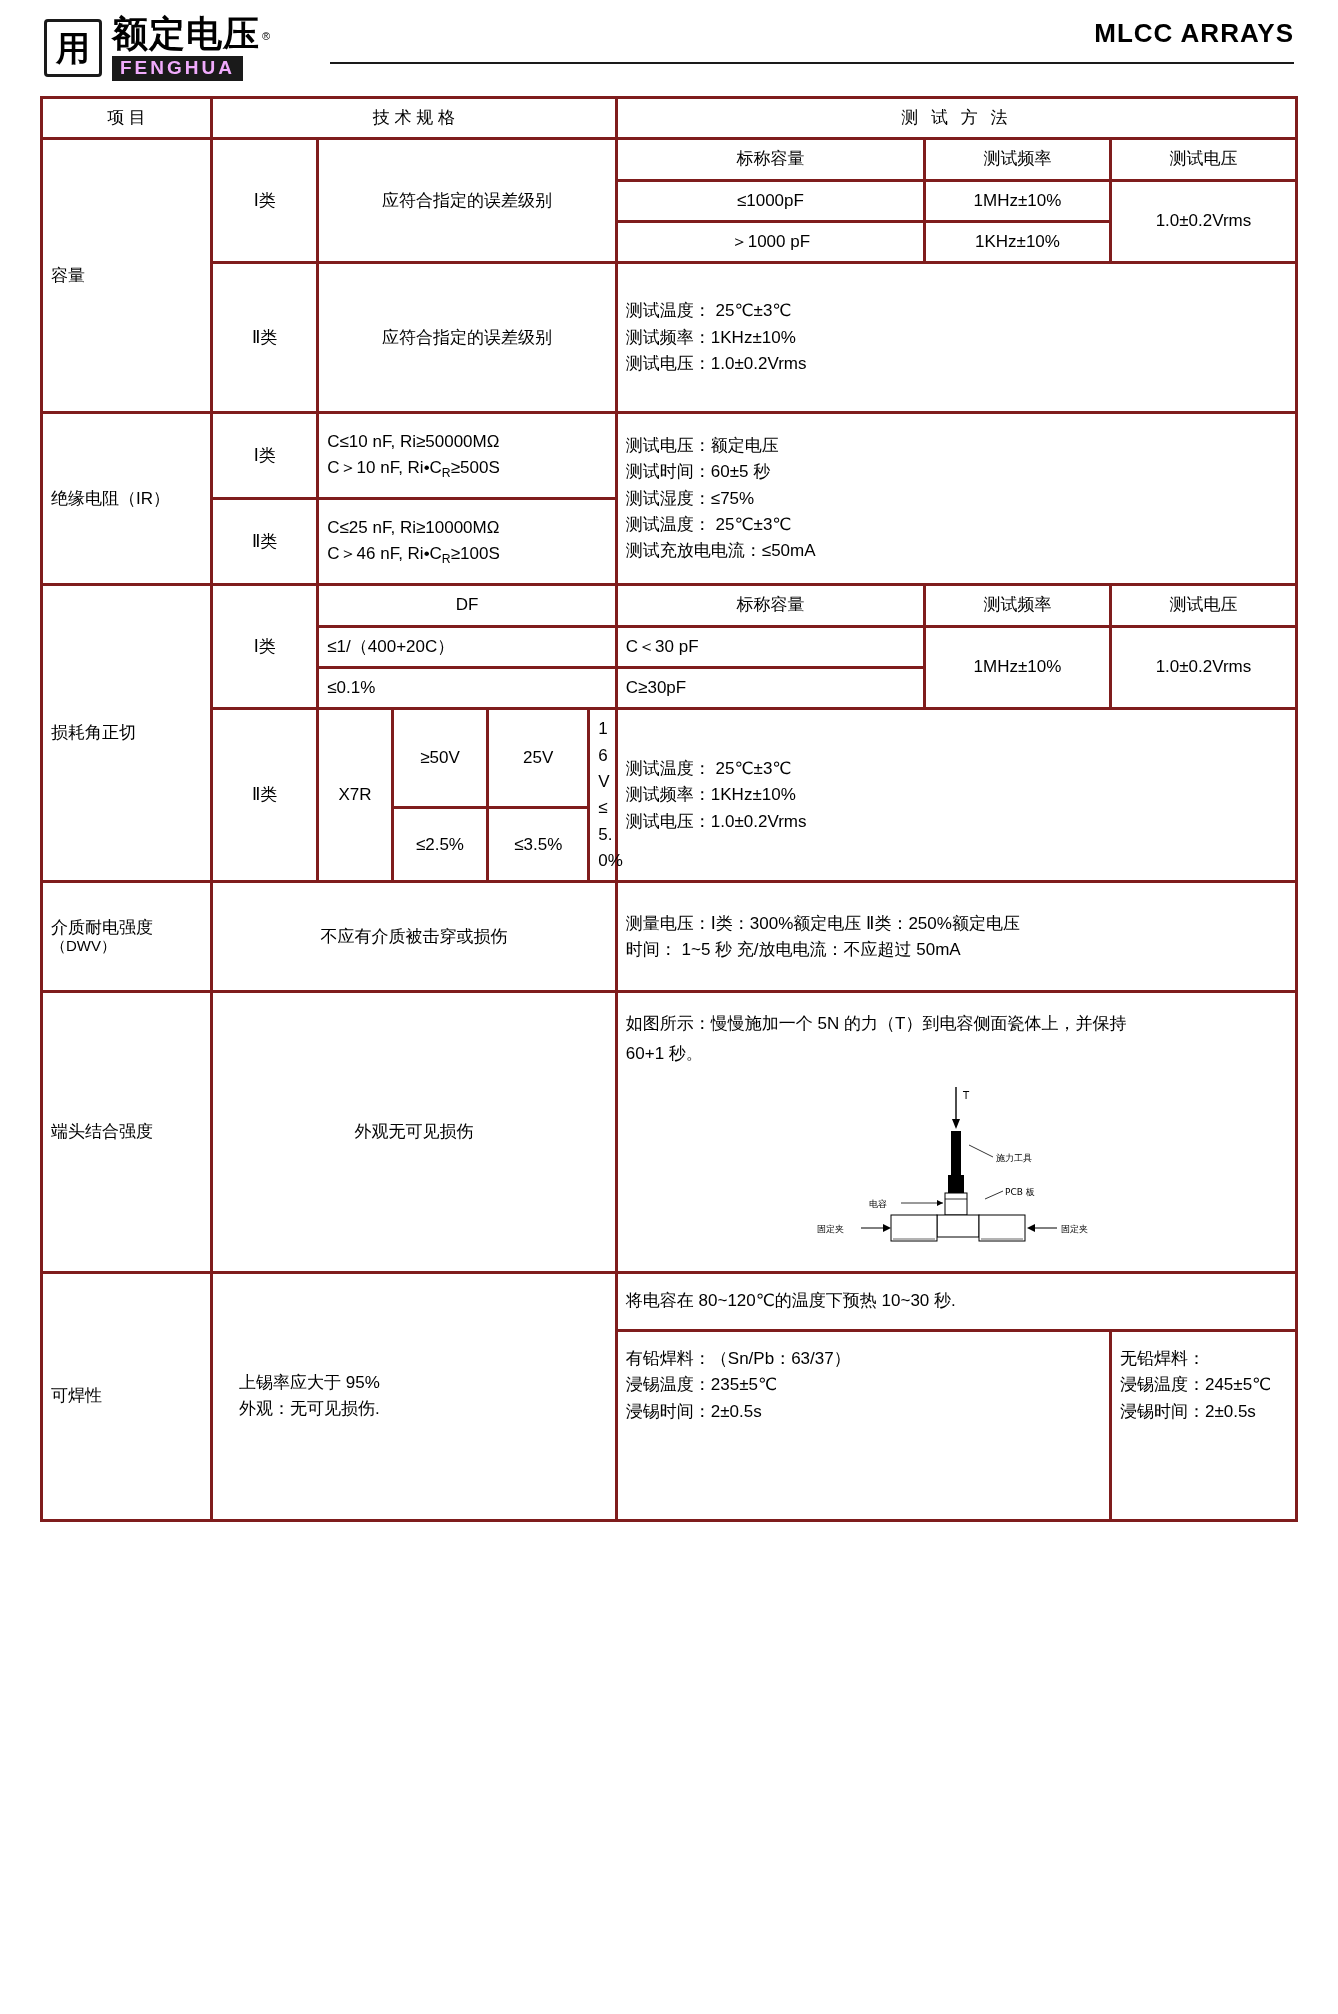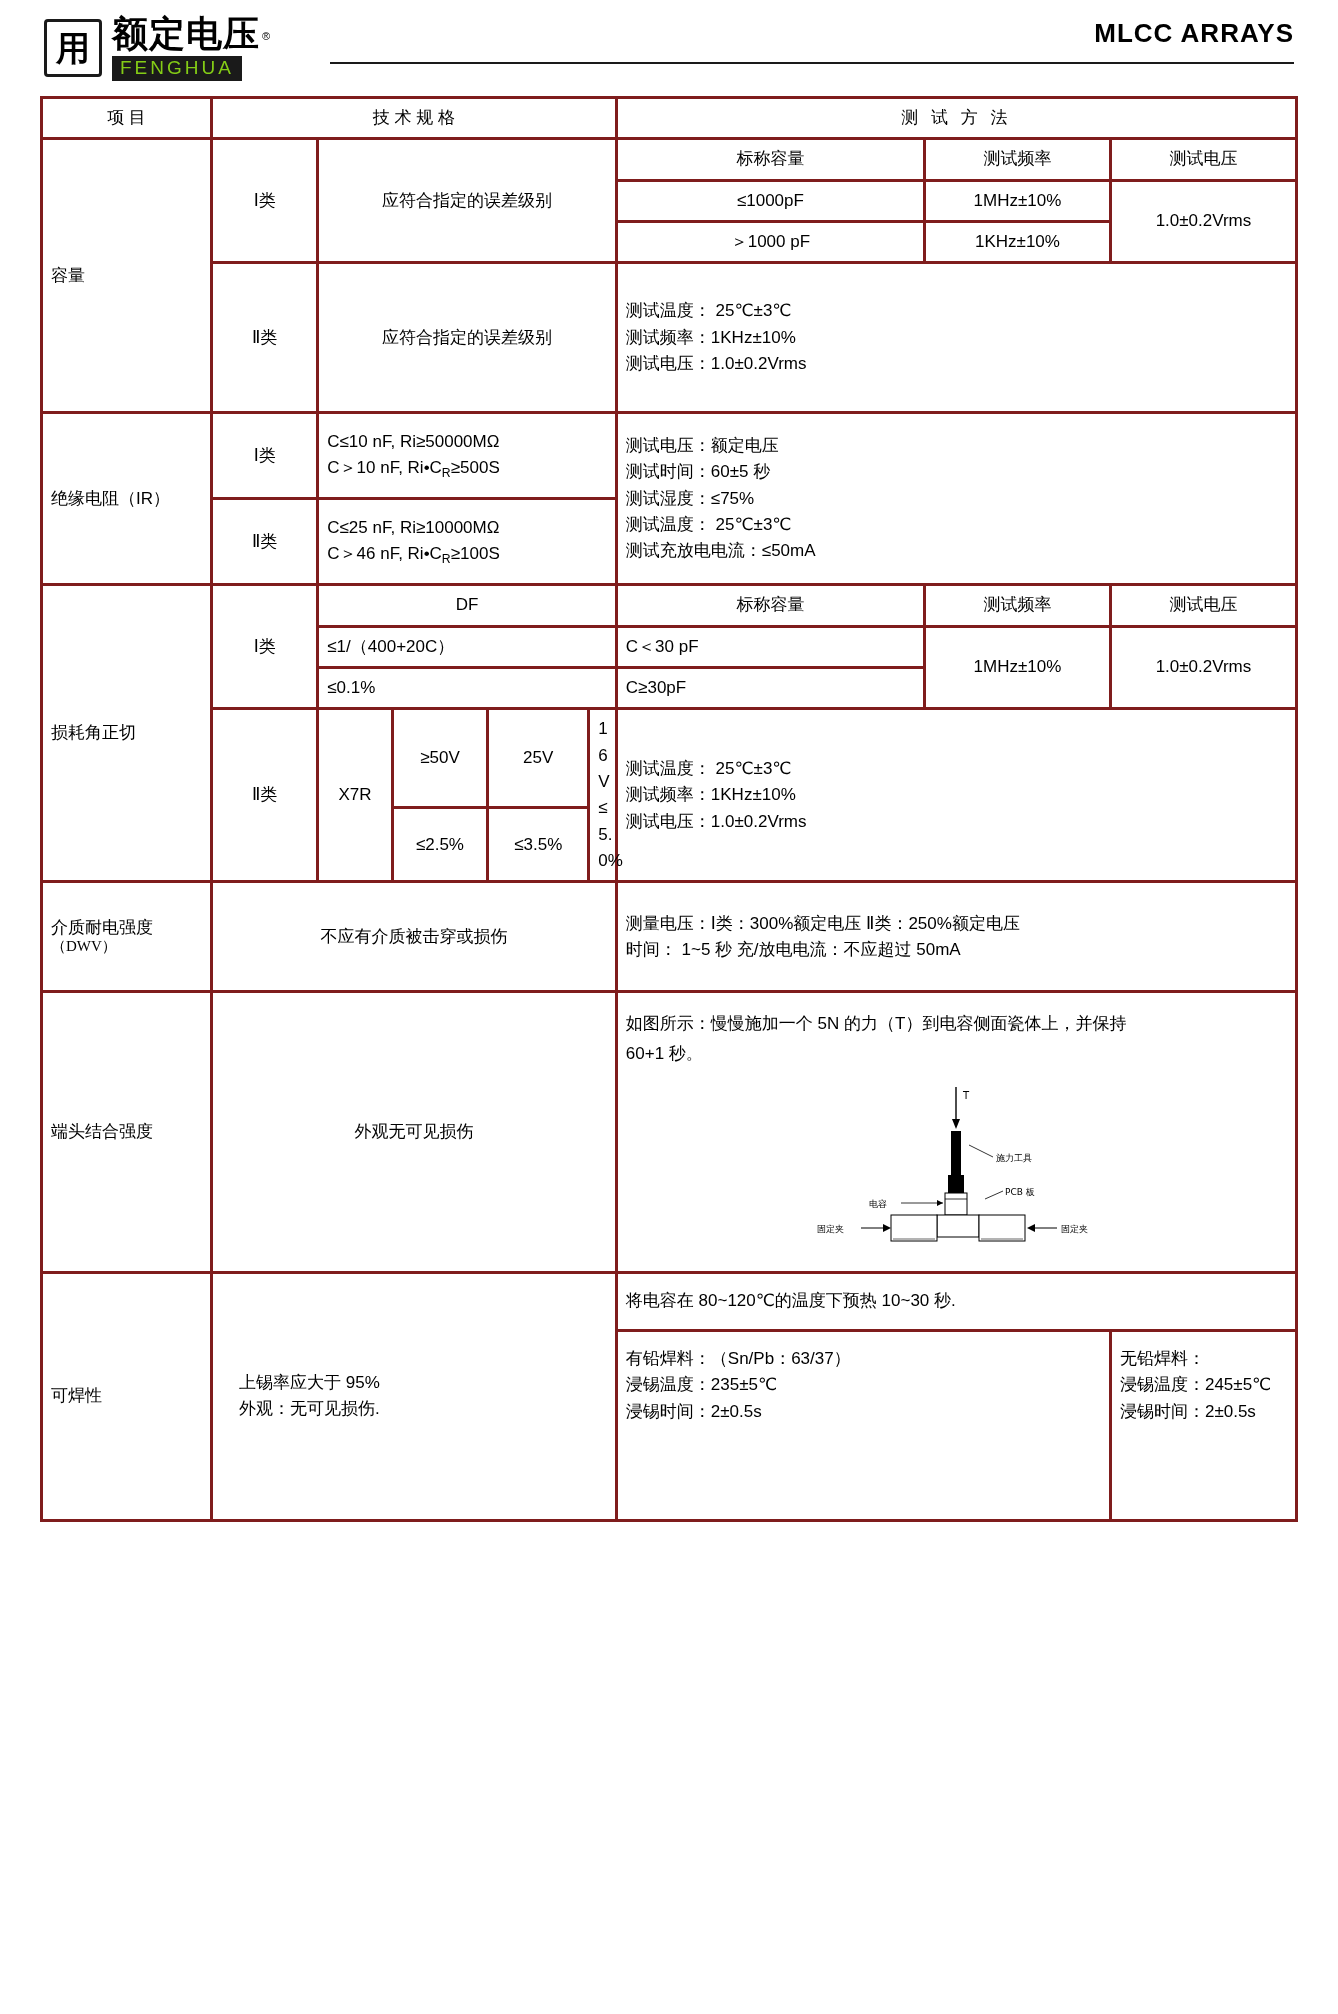--- a/index.html
+++ b/index.html
@@ -59,23 +59,23 @@
   }
   .logo-cn {
     font-size: 36px;
     font-weight: 700;
     letter-spacing: 1px;
     font-family: "DejaVu Sans", "Liberation Sans", sans-serif;
   }
   .logo-en {
     margin-top: 3px;
     background: #1a1a1a;
-    color: #84cc16;
+    color: #f0abfc;
     font-size: 19px;
-    font-weight: 400;
+    font-weight: 700;
     letter-spacing: 3px;
     padding: 2px 8px 3px 8px;
     display: inline-block;
     width: max-content;
   }
   .header-rule {
     position: absolute;
     left: 330px;
     right: 44px;
     top: 62px;
@@ -120,21 +120,21 @@
     font-weight: 400;
     padding: 6px 8px;
     vertical-align: middle;
     line-height: 1.55;
   }
   .c { text-align: center; }
   .l { text-align: left; margin-left: 16px; }
   .hdr { text-align: center; font-weight: 400; font-size: 18px; padding: 12px 6px; }
   .hdr-sp { letter-spacing: 4px; }
   .rowlabel { text-align: left; font-size: 18px; }
-  .small { font-size: 15px; font-family: Liberation Serif, serif; }
+  .small { font-size: 15px; }
   .pad-l { padding-left: 16px; }
   .cell-txt { line-height: 1.75; }
   sub { font-size: 0.72em; }
 
   
   .vert-col {
     font-size: 15px;
     text-align: center;
     line-height: 1.12;
     padding: 4px 2px;

